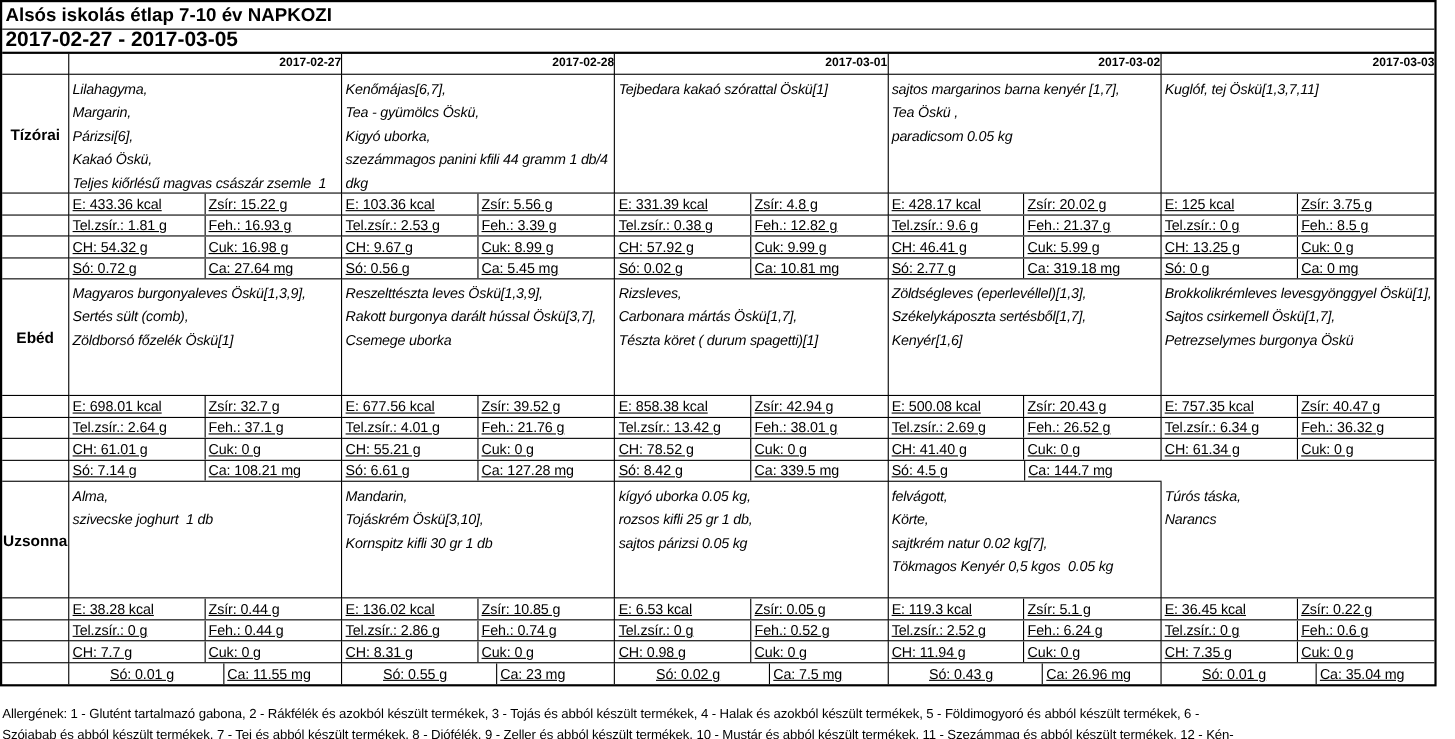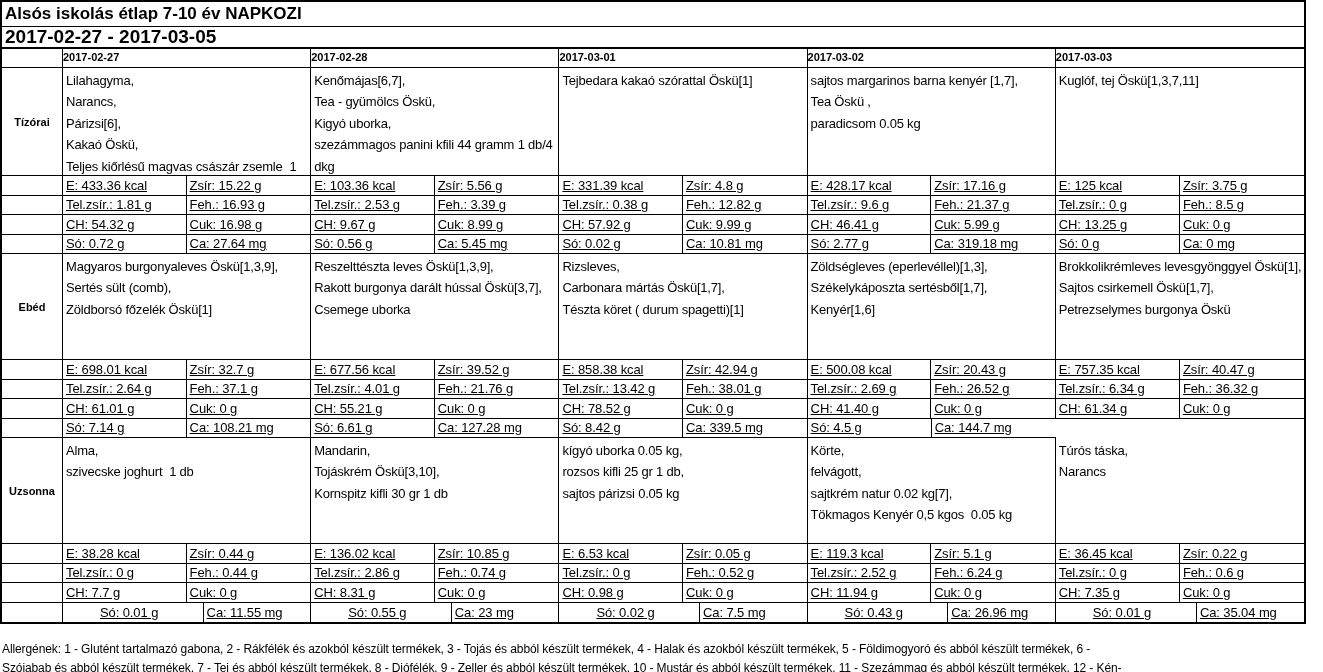--- a/index.html
+++ b/index.html
@@ -24,32 +24,32 @@
   }
 
   .menu-table { width: 100%; }
   .row { display: grid; grid-template-columns: 61px repeat(5, 1fr); }
   .row > div { border-right: 1px solid #000; border-bottom: 1px solid #000; overflow: hidden; }
   .row > div:last-child { border-right: none; }
   .menu-table .row:last-child > div { border-bottom: none; margin-left: 34px; }
 
   .header-row { height: 19px; }
   .day-header {
-    font-size: 11px; font-weight: bold; text-align: left;
+    font-size: 11px; font-weight: bold; text-align: right;
     line-height: 17px;
   }
 
   .food-row .menu-cell {
     font-size: 13px; letter-spacing: -0.2px; line-height: 21.4px;
     padding: 2px 1px 0 3px; white-space: normal;
   }
-  .menu-line { white-space: pre-wrap; }
+  .menu-line { white-space: pre-wrap; font-style: italic; }
   .meal-label {
     display: flex; align-items: center; justify-content: center;
-    font-size: 11px; font-weight: bold;
+    font-size: 14px; font-weight: bold;
   }
 
   .nut-row { height: 19.5px; text-decoration: underline; }
   .nut-day {
     display: grid; grid-template-columns: 1fr 1fr;
     padding: 0 !important;
   }
   .nut-sub {
     font-size: 13px; letter-spacing: -0.1px;
     display: flex; align-items: center;
@@ -75,21 +75,21 @@
           <div class="day-header">2017-02-27</div>
           <div class="day-header">2017-02-28</div>
           <div class="day-header">2017-03-01</div>
           <div class="day-header">2017-03-02</div>
           <div class="day-header">2017-03-03</div>
         </div>
         <div class="row food-row" style="height: 108px;">
           <div class="meal-label">Tízórai</div>
           <div class="menu-cell">
             <div class="menu-line">Lilahagyma,</div>
-            <div class="menu-line">Narancs,</div>
+            <div class="menu-line">Margarin,</div>
             <div class="menu-line">Párizsi[6],</div>
             <div class="menu-line">Kakaó Öskü,</div>
             <div class="menu-line">Teljes kiőrlésű magvas császár zsemle  1</div>
           </div>
           <div class="menu-cell">
             <div class="menu-line">Kenőmájas[6,7],</div>
             <div class="menu-line">Tea - gyümölcs Öskü,</div>
             <div class="menu-line">Kigyó uborka,</div>
             <div class="menu-line">szezámmagos panini kfili 44 gramm 1 db/4 dkg</div>
           </div>
@@ -114,21 +114,21 @@
           <div class="nut-day">
             <div class="nut-sub">E: 103.36 kcal</div>
             <div class="nut-sub">Zsír: 5.56 g</div>
           </div>
           <div class="nut-day">
             <div class="nut-sub">E: 331.39 kcal</div>
             <div class="nut-sub">Zsír: 4.8 g</div>
           </div>
           <div class="nut-day">
             <div class="nut-sub">E: 428.17 kcal</div>
-            <div class="nut-sub">Zsír: 17.16 g</div>
+            <div class="nut-sub">Zsír: 20.02 g</div>
           </div>
           <div class="nut-day">
             <div class="nut-sub">E: 125 kcal</div>
             <div class="nut-sub">Zsír: 3.75 g</div>
           </div>
         </div>
         <div class="row nut-row">
           <div class="label-spacer"></div>
           <div class="nut-day">
             <div class="nut-sub">Tel.zsír.: 1.81 g</div>
@@ -323,22 +323,22 @@
             <div class="menu-line">Mandarin,</div>
             <div class="menu-line">Tojáskrém Öskü[3,10],</div>
             <div class="menu-line">Kornspitz kifli 30 gr 1 db</div>
           </div>
           <div class="menu-cell">
             <div class="menu-line">kígyó uborka 0.05 kg,</div>
             <div class="menu-line">rozsos kifli 25 gr 1 db,</div>
             <div class="menu-line">sajtos párizsi 0.05 kg</div>
           </div>
           <div class="menu-cell">
+            <div class="menu-line">felvágott,</div>
             <div class="menu-line">Körte,</div>
-            <div class="menu-line">felvágott,</div>
             <div class="menu-line">sajtkrém natur 0.02 kg[7],</div>
             <div class="menu-line">Tökmagos Kenyér 0,5 kgos  0.05 kg</div>
           </div>
           <div class="menu-cell">
             <div class="menu-line">Túrós táska,</div>
             <div class="menu-line">Narancs</div>
           </div>
         </div>
         <div class="row nut-row">
           <div class="label-spacer"></div>

